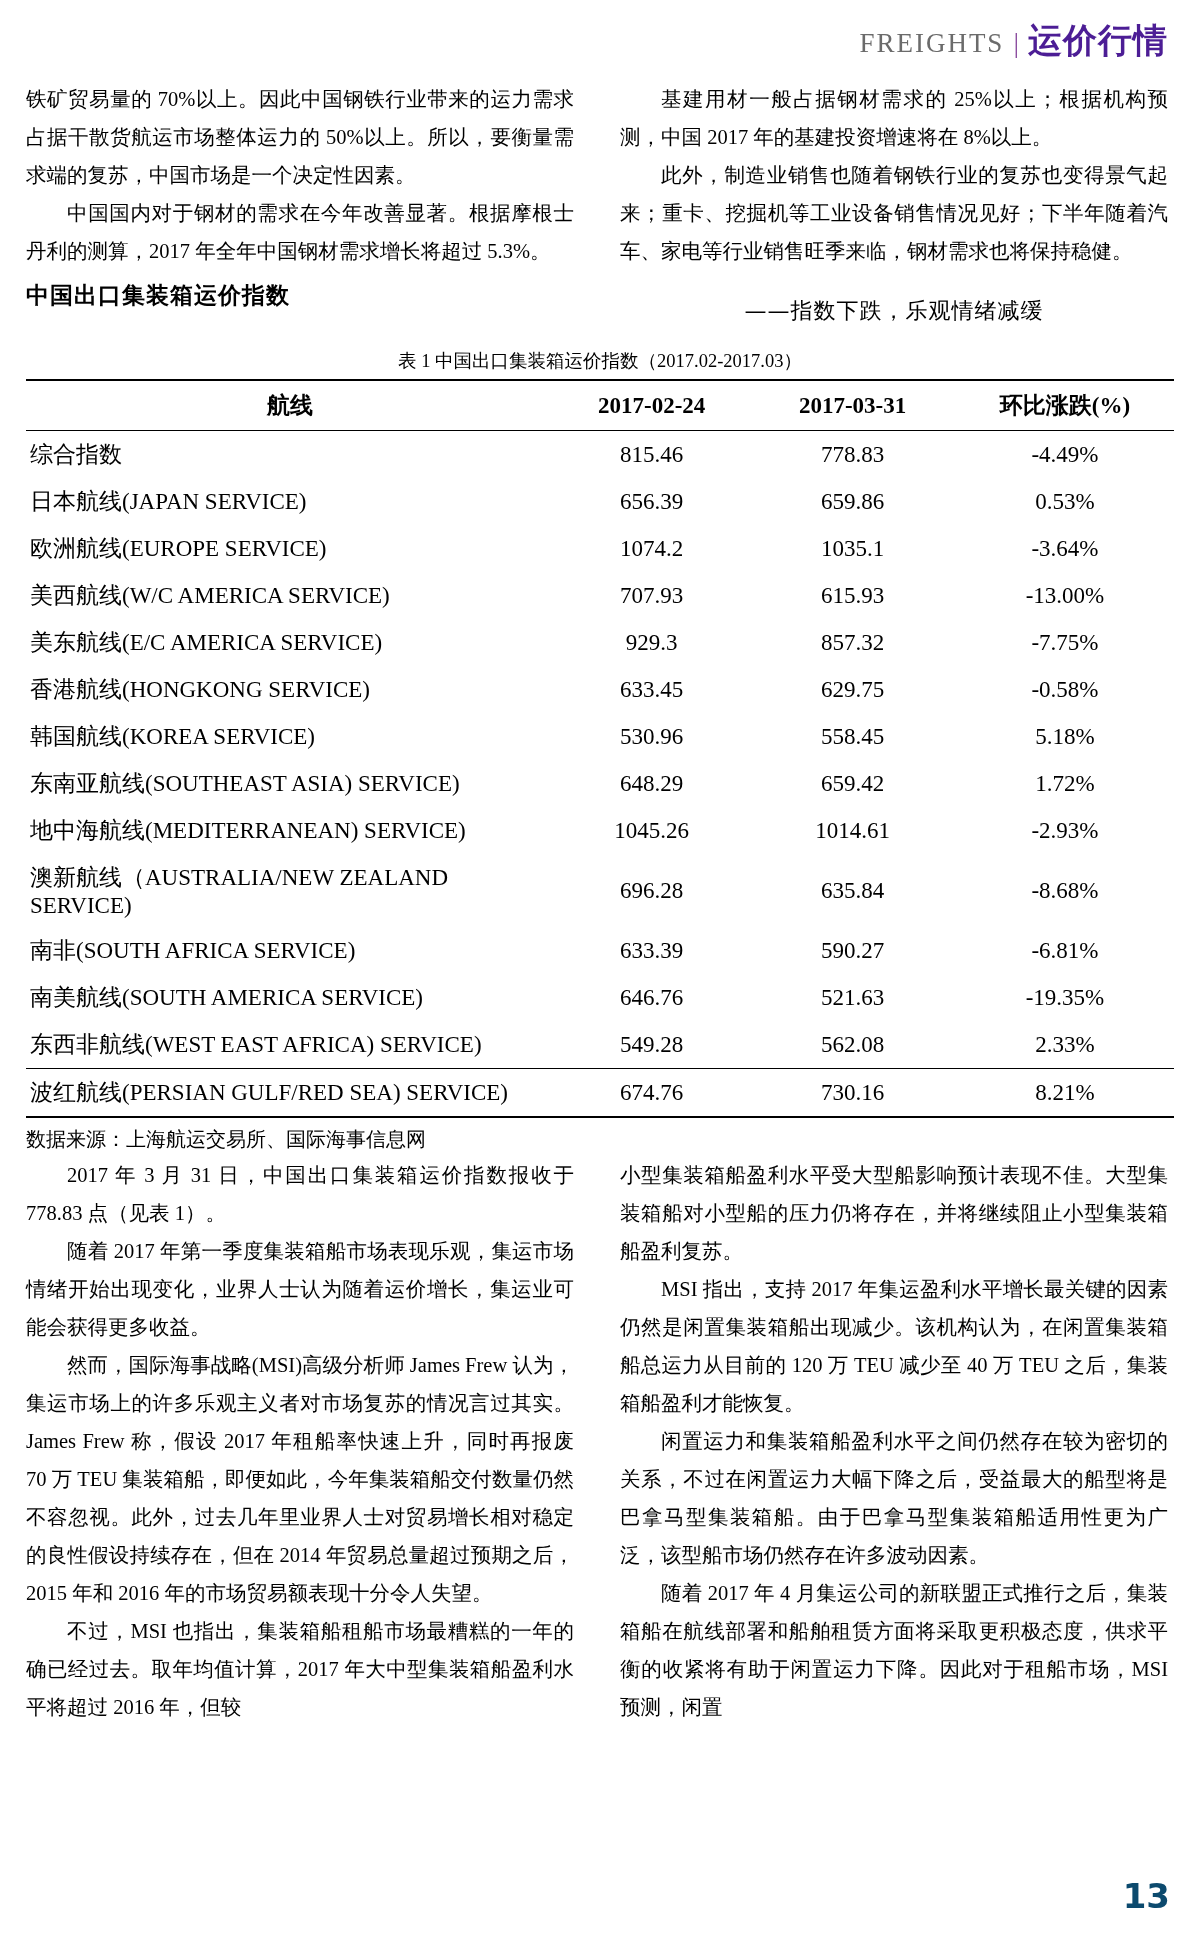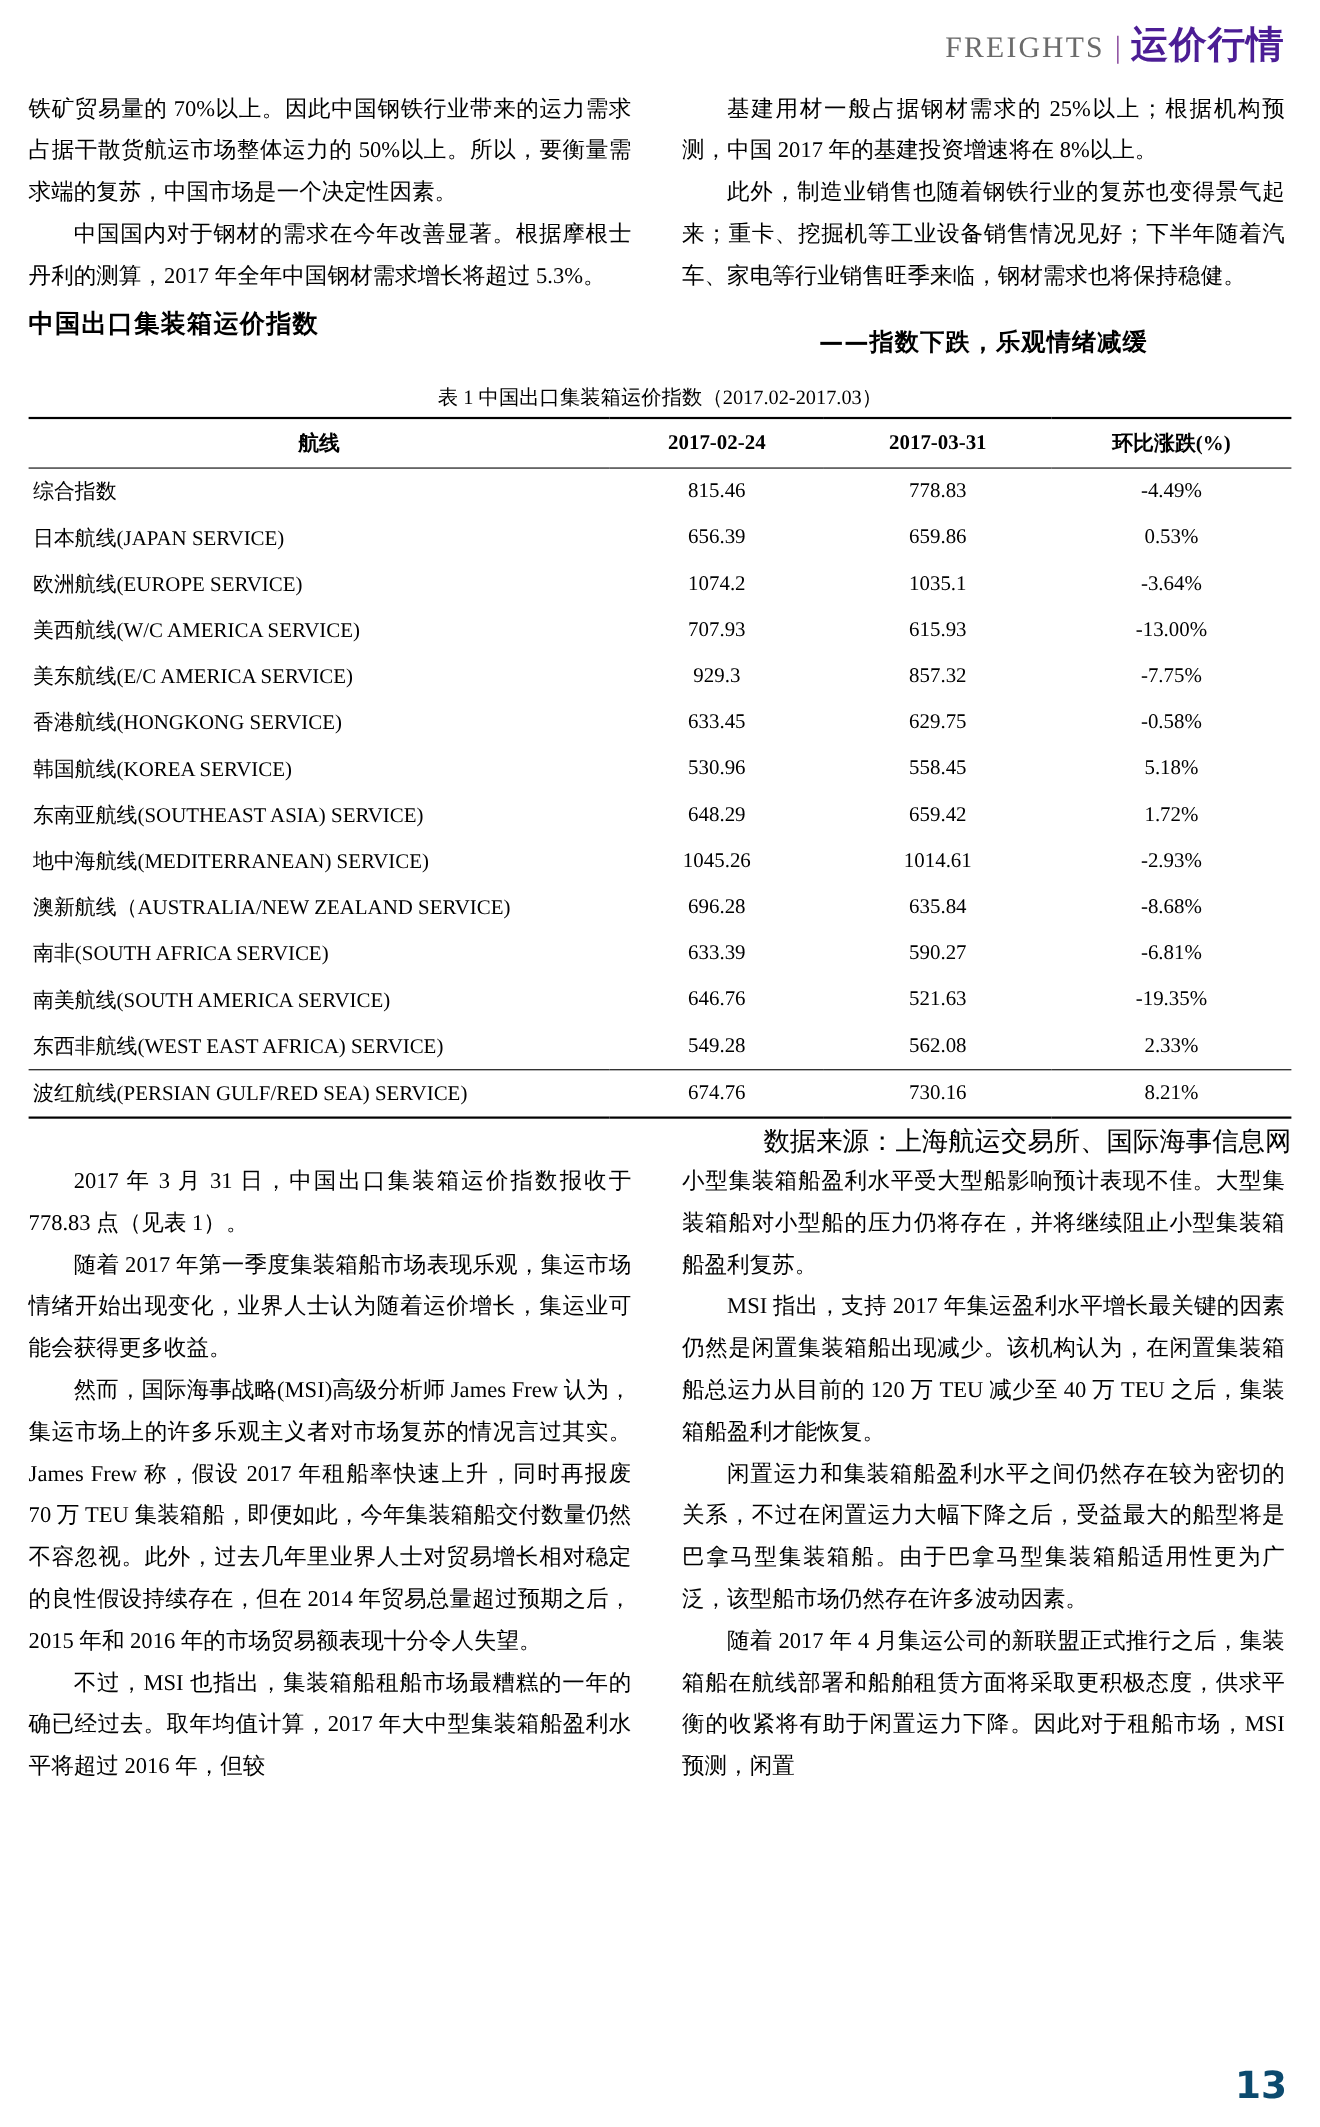--- a/index.html
+++ b/index.html
@@ -72,35 +72,35 @@
     font-weight: bold;
     margin: 6px 0 0 0;
     line-height: 38px;
     letter-spacing: 1px;
   }
 
   .subtitle {
     text-align: center;
     font-family: "DejaVu Sans", "Liberation Sans", sans-serif;
     font-size: 22px;
-    font-weight: bold;
+    font-weight: normal;
     margin-top: 26px;
     letter-spacing: 1px;
   }
 
   
   .table-caption {
     text-align: center;
     font-size: 18.5px;
     margin: 22px 0 6px 0;
   }
   table.freight {
     width: 100%;
     border-collapse: collapse;
-    font-size: 19px;
+    font-size: 23px;
   }
   table.freight thead th {
     font-weight: bold;
     padding: 9px 0 9px 0;
     border-top: 2.2px solid #000;
     border-bottom: 1.1px solid #000;
     font-family: "Liberation Serif", serif;
   }
   table.freight th.c-route { text-align: center; }
   table.freight td { padding: 8px 0; }
@@ -108,24 +108,23 @@
   table.freight td.num, table.freight th.num { text-align: center; }
   table.freight tbody tr:last-child td { border-bottom: 2.2px solid #000; }
   table.freight tbody tr:nth-last-child(2) td { border-bottom: 1.1px solid #000; }
 
   col.c1 { width: 46%; }
   col.c2 { width: 17%; }
   col.c3 { width: 18%; }
   col.c4 { width: 19%; }
 
   .source {
-    font-size: 24px;
+    font-size: 20px;
     margin: 6px 0 0 0;
     line-height: 30px;
-    text-align: right;
   }
 
   
   .cols-lower {
     display: flex;
     gap: 46px;
     margin-top: 2px;
   }
   .cols-lower .col { width: 548px; }
   .cols-lower p.body { line-height: 38px; }

